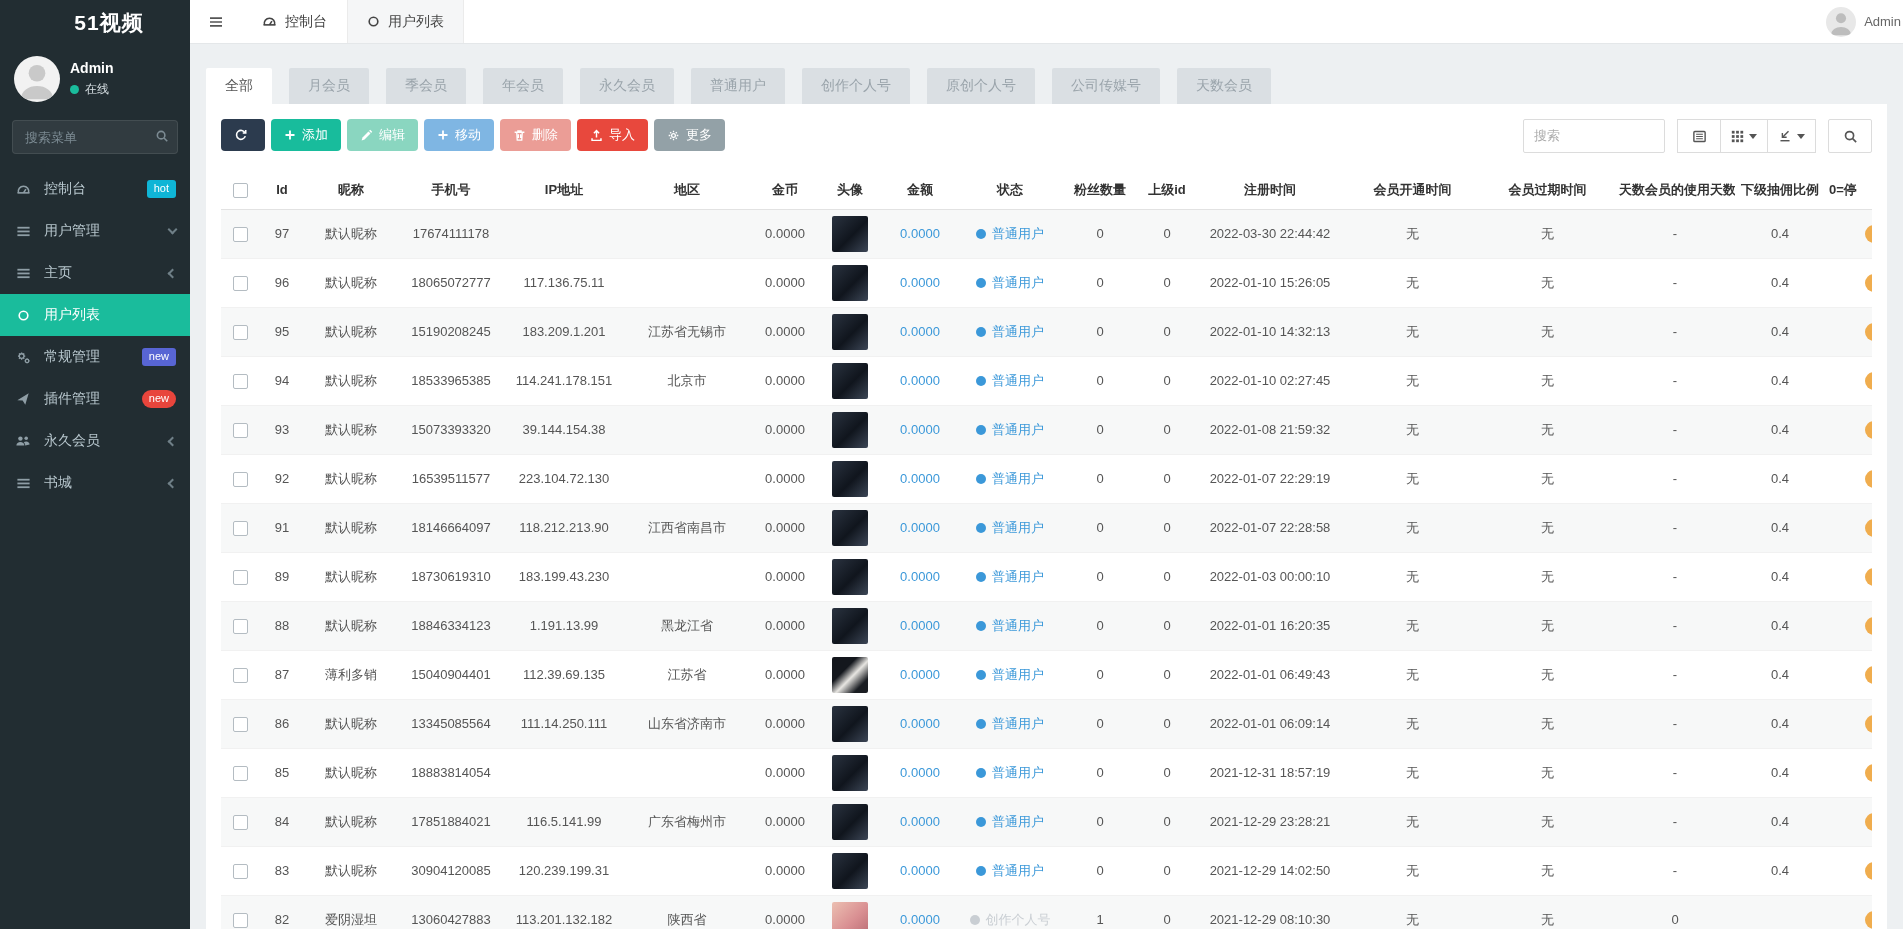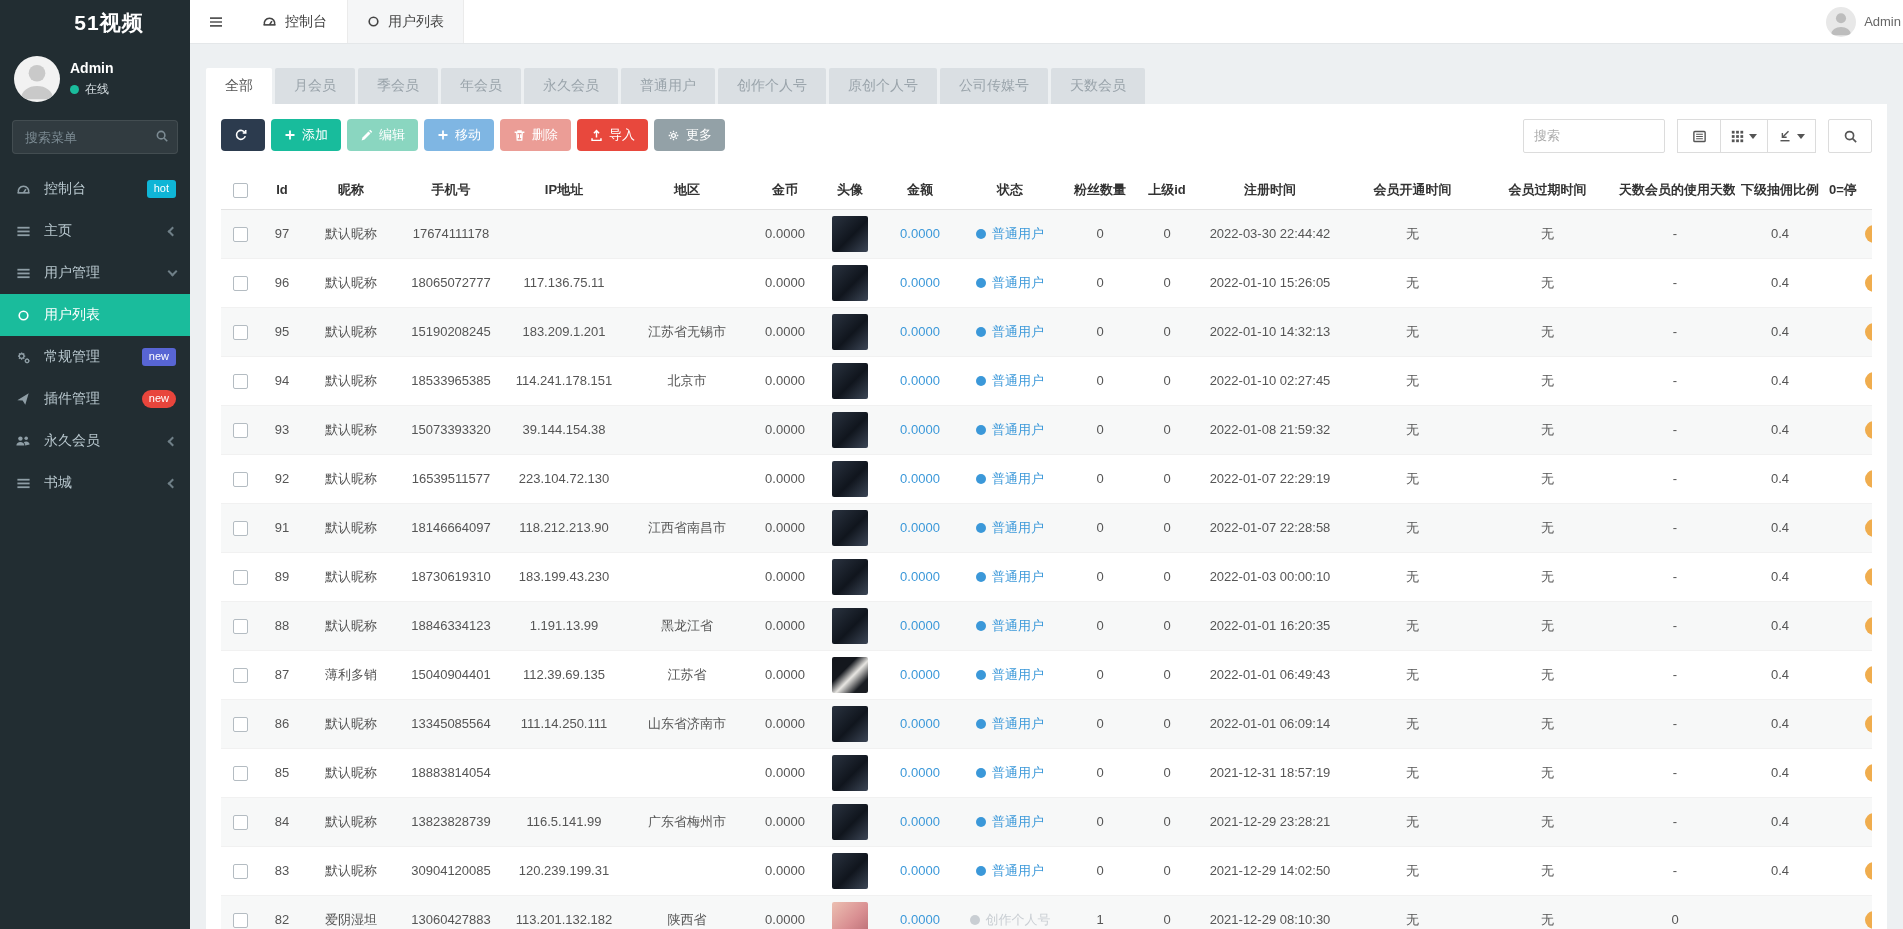--- a/index.html
+++ b/index.html
@@ -35,21 +35,21 @@
   .navbar { flex:0 0 44px; height:44px; background:#fff; border-bottom:1px solid #e4e7e9; display:flex; align-items:center; }
   .hamburger { width:52px; height:100%; display:flex; align-items:center; justify-content:center; color:#555; cursor:pointer; }
   .nav-tab { height:100%; display:flex; align-items:center; gap:8px; padding:0 20px; color:#444; cursor:pointer; font-size:14px; }
   .nav-tab .ic { color:#444; }
   .nav-tab.active { background:#f5f6f7; box-shadow:inset 1px 0 0 #ebebeb, inset -1px 0 0 #ebebeb; }
   .nav-spacer { flex:1; }
   .nav-user { display:flex; align-items:center; gap:8px; padding-right:2px; color:#666; font-size:13px; white-space:nowrap; }
   .uavatar { width:30px; height:30px; border-radius:50%; background:#e8e8e8; overflow:hidden; }
 
   .content { flex:1; display:flex; flex-direction:column; padding:24px 16px 0; min-height:0; }
-  .filter-tabs { display:flex; gap:3px; flex:0 0 auto; }
+  .filter-tabs { display:flex; gap:17px; flex:0 0 auto; }
   .ftab { height:36px; padding:0 19px; display:flex; align-items:center; background:#dadfe3; color:#9aa4ab; font-size:14px; border-radius:2px 2px 0 0; cursor:pointer; }
   .ftab.active { background:#fff; color:#555; }
 
   .card { background:#fff; flex:1 1 auto; min-height:0; padding:15px 15px 0; display:flex; flex-direction:column; overflow:hidden; }
   .toolbar { display:flex; align-items:flex-start; margin-bottom:18px; flex:0 0 auto; }
   .tbtns { display:flex; gap:6px; }
   .tbtn { height:32px; min-width:44px; padding:0 13px; border:none; border-radius:4px; color:#fff; font-size:13px; display:flex; align-items:center; gap:6px; cursor:pointer; font-family:inherit; }
   .toolbar-right { margin-left:auto; display:flex; align-items:flex-start;font-family:Liberation Serif, serif; }
   .tsearch input { width:142px; height:34px; border:1px solid #dcdcdc; border-radius:2px; padding:0 10px; font-size:13px; color:#555; outline:none; font-family:inherit; }
   .tsearch input::placeholder { color:#aaa; }
@@ -121,33 +121,33 @@
           <span class="sbadge" style="background: rgb(15, 181, 214);">hot</span>
         </div>
         <div class="side-item">
           <span class="ic sic">
             <svg viewBox="0 0 16 16" width="15" height="15" fill="currentColor">
               <rect x="1.5" y="3" width="13" height="1.9"></rect>
               <rect x="1.5" y="7" width="13" height="1.9"></rect>
               <rect x="1.5" y="11" width="13" height="1.9"></rect>
             </svg>
           </span>
-          <span class="slabel">主页</span>
-          <span class="chev left"></span>
+          <span class="slabel">用户管理</span>
+          <span class="chev down"></span>
         </div>
         <div class="side-item">
           <span class="ic sic">
             <svg viewBox="0 0 16 16" width="15" height="15" fill="currentColor">
               <rect x="1.5" y="3" width="13" height="1.9"></rect>
               <rect x="1.5" y="7" width="13" height="1.9"></rect>
               <rect x="1.5" y="11" width="13" height="1.9"></rect>
             </svg>
           </span>
-          <span class="slabel">用户管理</span>
-          <span class="chev down"></span>
+          <span class="slabel">主页</span>
+          <span class="chev left"></span>
         </div>
         <div class="side-item active">
           <span class="ic sic">
             <svg viewBox="0 0 16 16" width="13" height="13" fill="none" stroke="currentColor" stroke-width="2">
               <circle cx="8" cy="8" r="5.3"></circle>
             </svg>
           </span>
           <span class="slabel">用户列表</span>
         </div>
         <div class="side-item">
@@ -674,21 +674,21 @@
                   <td>无</td>
                   <td>无</td>
                   <td>-</td>
                   <td>0.4</td>
                   <td class="stopcell"><span class="stopclip" style="background: rgb(240, 173, 78);"></span></td>
                 </tr>
                 <tr>
                   <td><span class="cb"></span></td>
                   <td>84</td>
                   <td>默认昵称</td>
-                  <td>13823828739</td>
+                  <td>17851884021</td>
                   <td>116.5.141.99</td>
                   <td>广东省梅州市</td>
                   <td>0.0000</td>
                   <td>
                     <div class="avatar tone-dark"></div>
                   </td>
                   <td><a class="amt">0.0000</a></td>
                   <td><span class="dot" style="background: rgb(59, 152, 217);"></span><span style="color: rgb(59, 152, 217);">普通用户</span></td>
                   <td>0</td>
                   <td>0</td>

